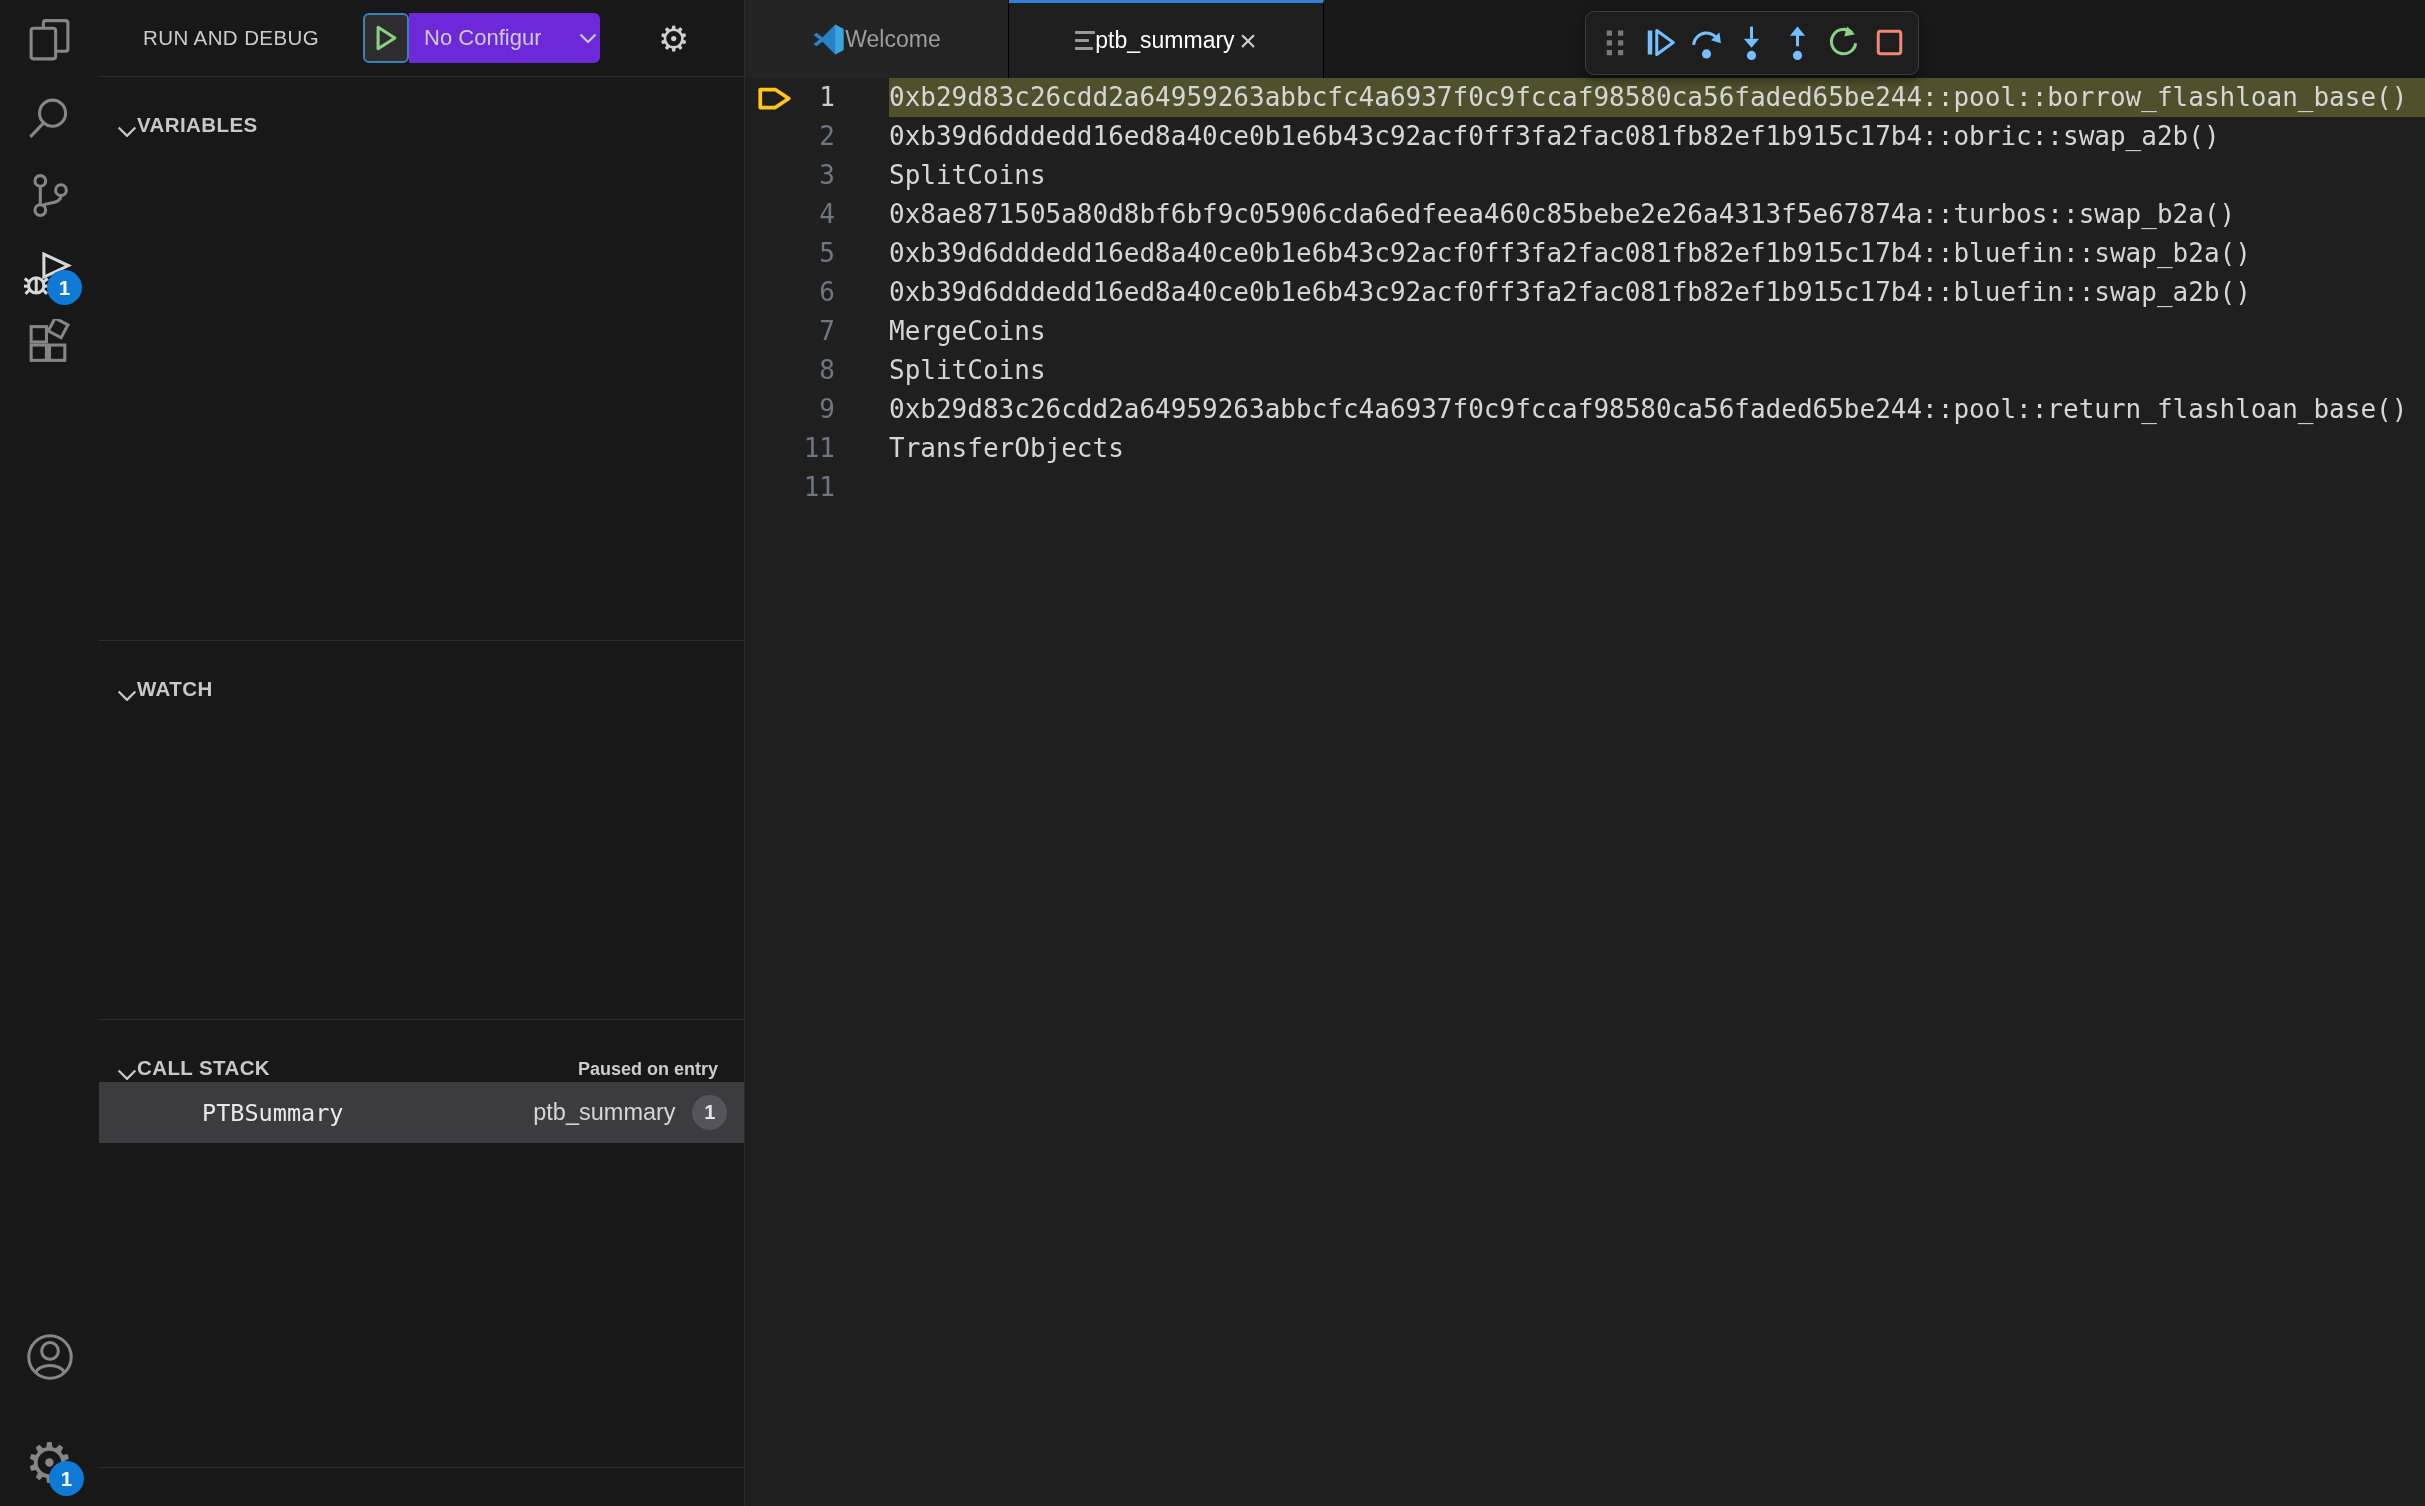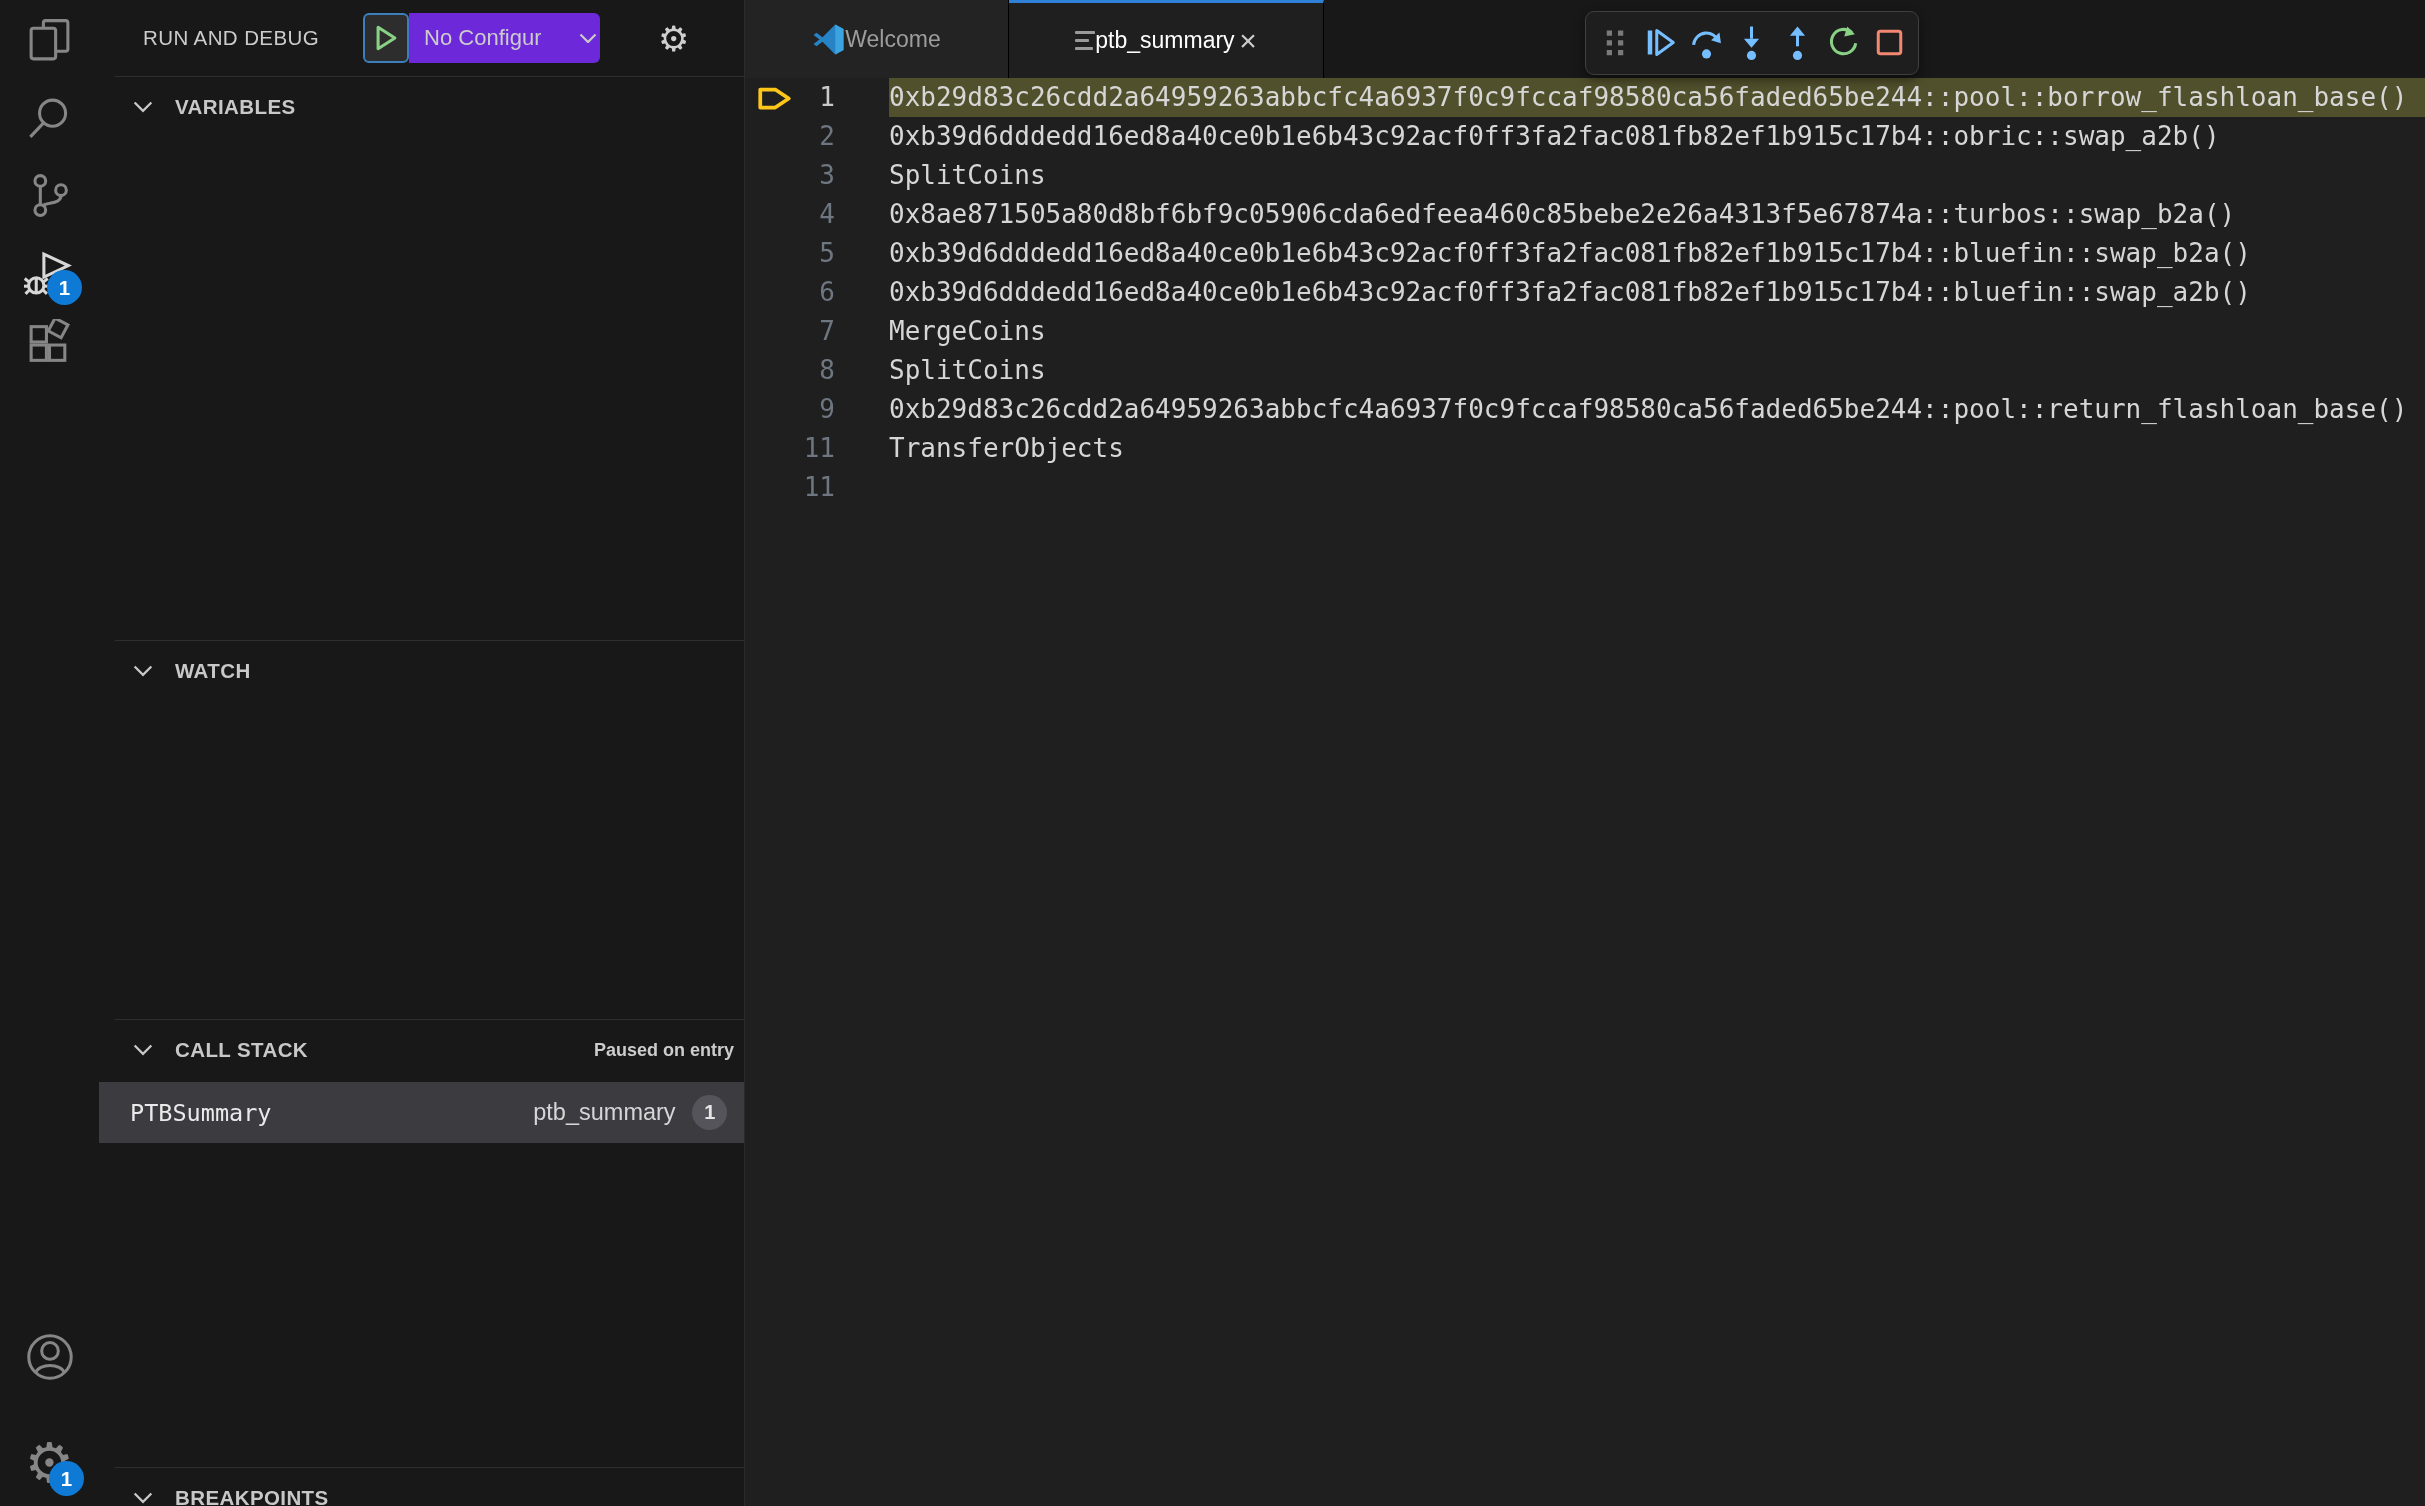--- a/index.html
+++ b/index.html
@@ -21,27 +21,27 @@
   .sb-header{height:76px;display:flex;align-items:center;padding-left:44px;gap:32px;}
   .sb-title{font-size:20.5px;color:#cccccc;letter-spacing:0.4px;white-space:nowrap;}
   .debug-start-group{display:flex;align-items:stretch;height:50px;margin-left:12px;}
   .start-btn{width:46px;background:#2d2d2d;border:2.3px solid #3d7ebd;border-radius:6px;
              display:flex;align-items:center;justify-content:center;box-sizing:border-box;}
   .config-dd{width:191px;background:#6d28d9;border-radius:0 6px 6px 0;display:flex;align-items:center;
              justify-content:space-between;padding:0 3px 0 15px;box-sizing:border-box;}
   .config-label{color:#cccccc;font-size:22px;white-space:nowrap;overflow:hidden;}
   .hdr-gear{margin-left:26px;font-size:35px;color:#cfcfcf;line-height:1;}
   .hdr-more{margin-left:26px;font-size:33px;color:#cfcfcf;font-weight:bold;line-height:0.4;letter-spacing:1.5px;}
-  .section-head{position:absolute;left:16px;width:100%;height:61px;border-top:0.8px solid #2e2e2e;
-                display:flex;align-items:center;gap:22px;padding-left:18px;box-sizing:border-box;}
+  .section-head{position:absolute;left:0;width:100%;height:61px;border-top:0.8px solid #2e2e2e;
+                display:flex;align-items:flex-end;gap:0;padding-left:18px;box-sizing:border-box;}
   .section-label{font-size:20.5px;font-weight:bold;color:#c8c8c8;letter-spacing:0.4px;}
   .section-status{margin-left:auto;margin-right:26px;font-size:18px;font-weight:bold;color:#cccccc;}
   .chev{stroke:#c8c8c8;fill:none;stroke-width:3;}
   .callstack-row{position:absolute;left:0;top:1082px;width:100%;height:61px;background:#3b3b40;
-                 display:flex;align-items:center;padding-left:31px;box-sizing:border-box;gap:20px;}
+                 display:flex;align-items:center;padding-left:103px;box-sizing:border-box;gap:20px;}
   .frame-name{font-family:"DejaVu Sans Mono",monospace;font-size:23.5px;color:#eaeaea;}
   .frame-right{margin-left:auto;display:flex;align-items:center;gap:16.7px;margin-right:16.7px;}
   .frame-file{font-size:23.5px;color:#d6d6d6;}
   .frame-badge{width:35px;height:35px;border-radius:50%;background:#54545a;color:#e6e6e6;
                font-size:20px;font-weight:bold;display:flex;align-items:center;justify-content:center;}
   
   .editor{position:absolute;left:745px;top:0;right:0;bottom:0;background:#1f1f1f;}
   .tab-bar{height:78px;background:#181818;display:flex;position:relative;}
   .tab{display:flex;align-items:center;justify-content:center;box-sizing:border-box;border-right:0.8px solid #000;}
   .tab-welcome{width:264px;background:#232324;}

